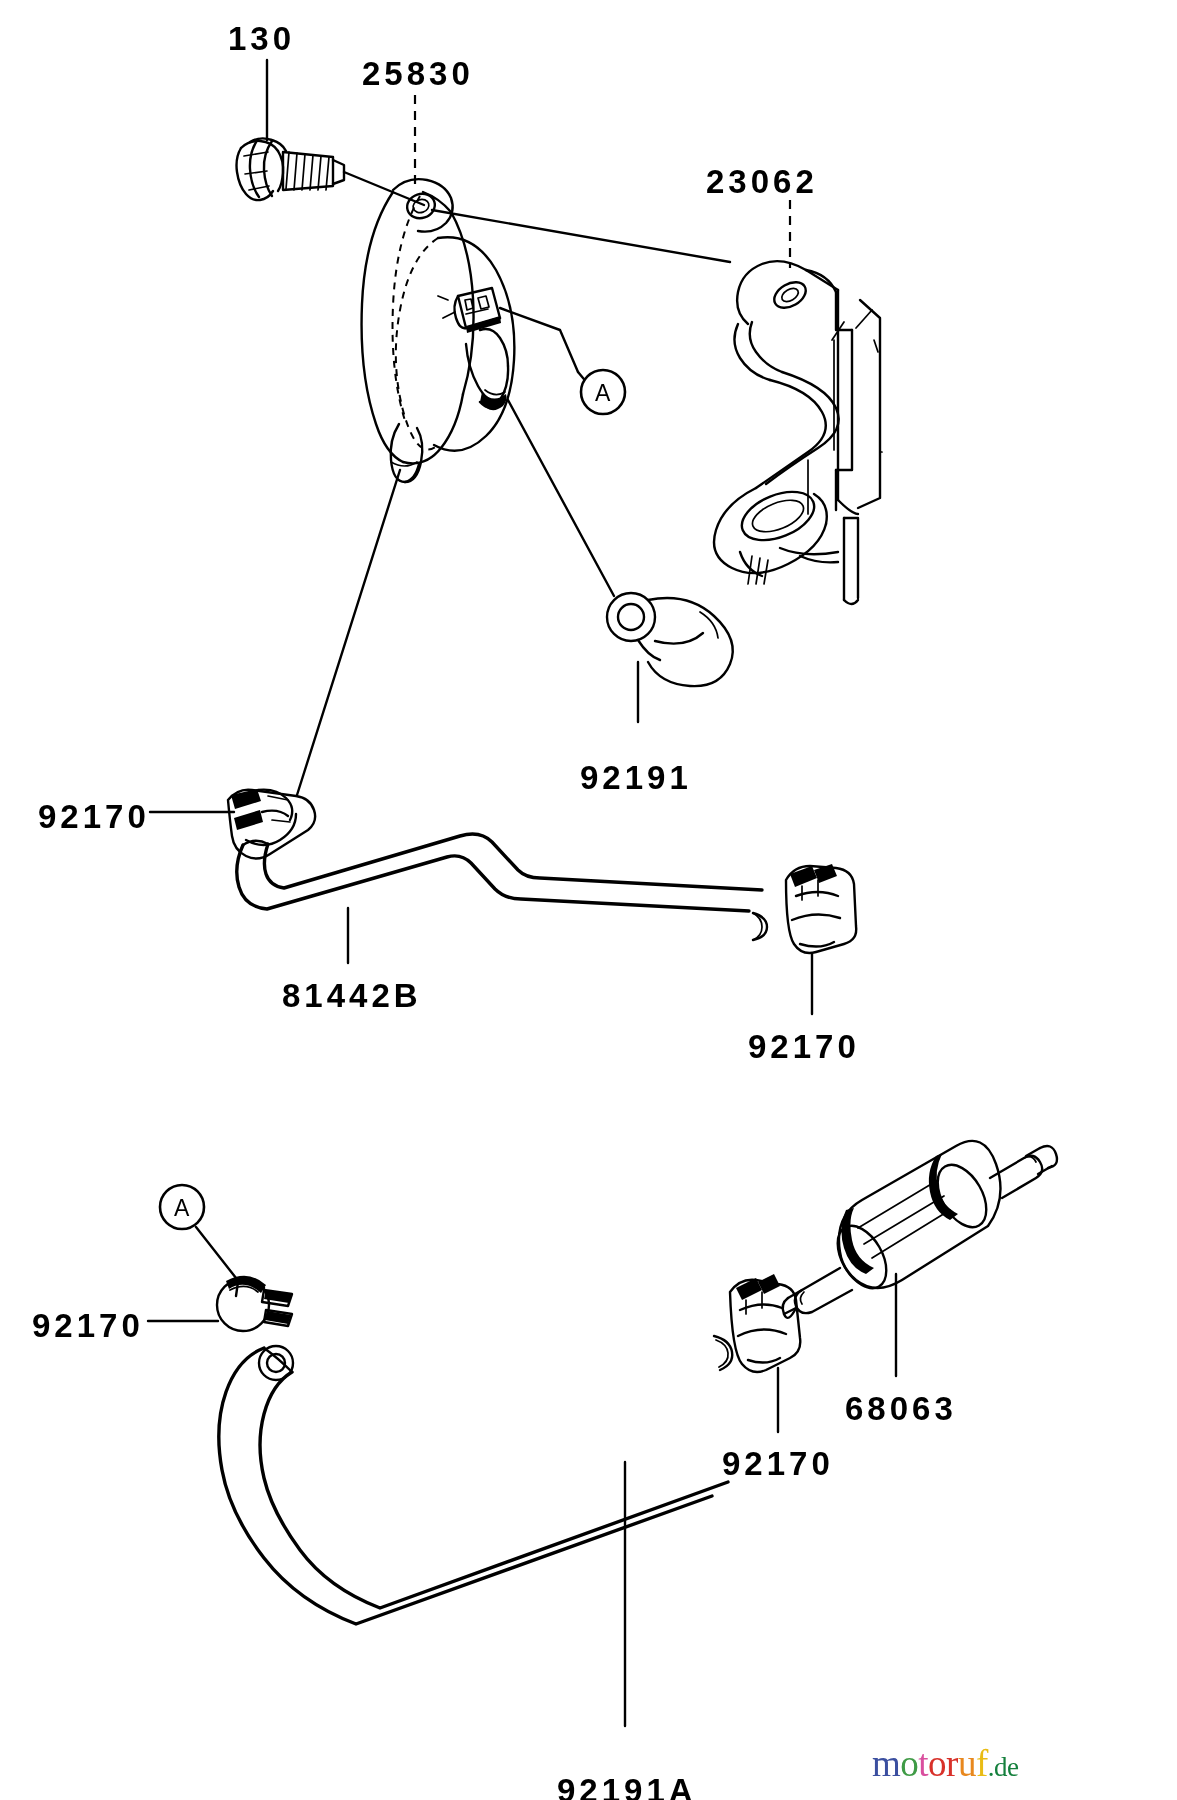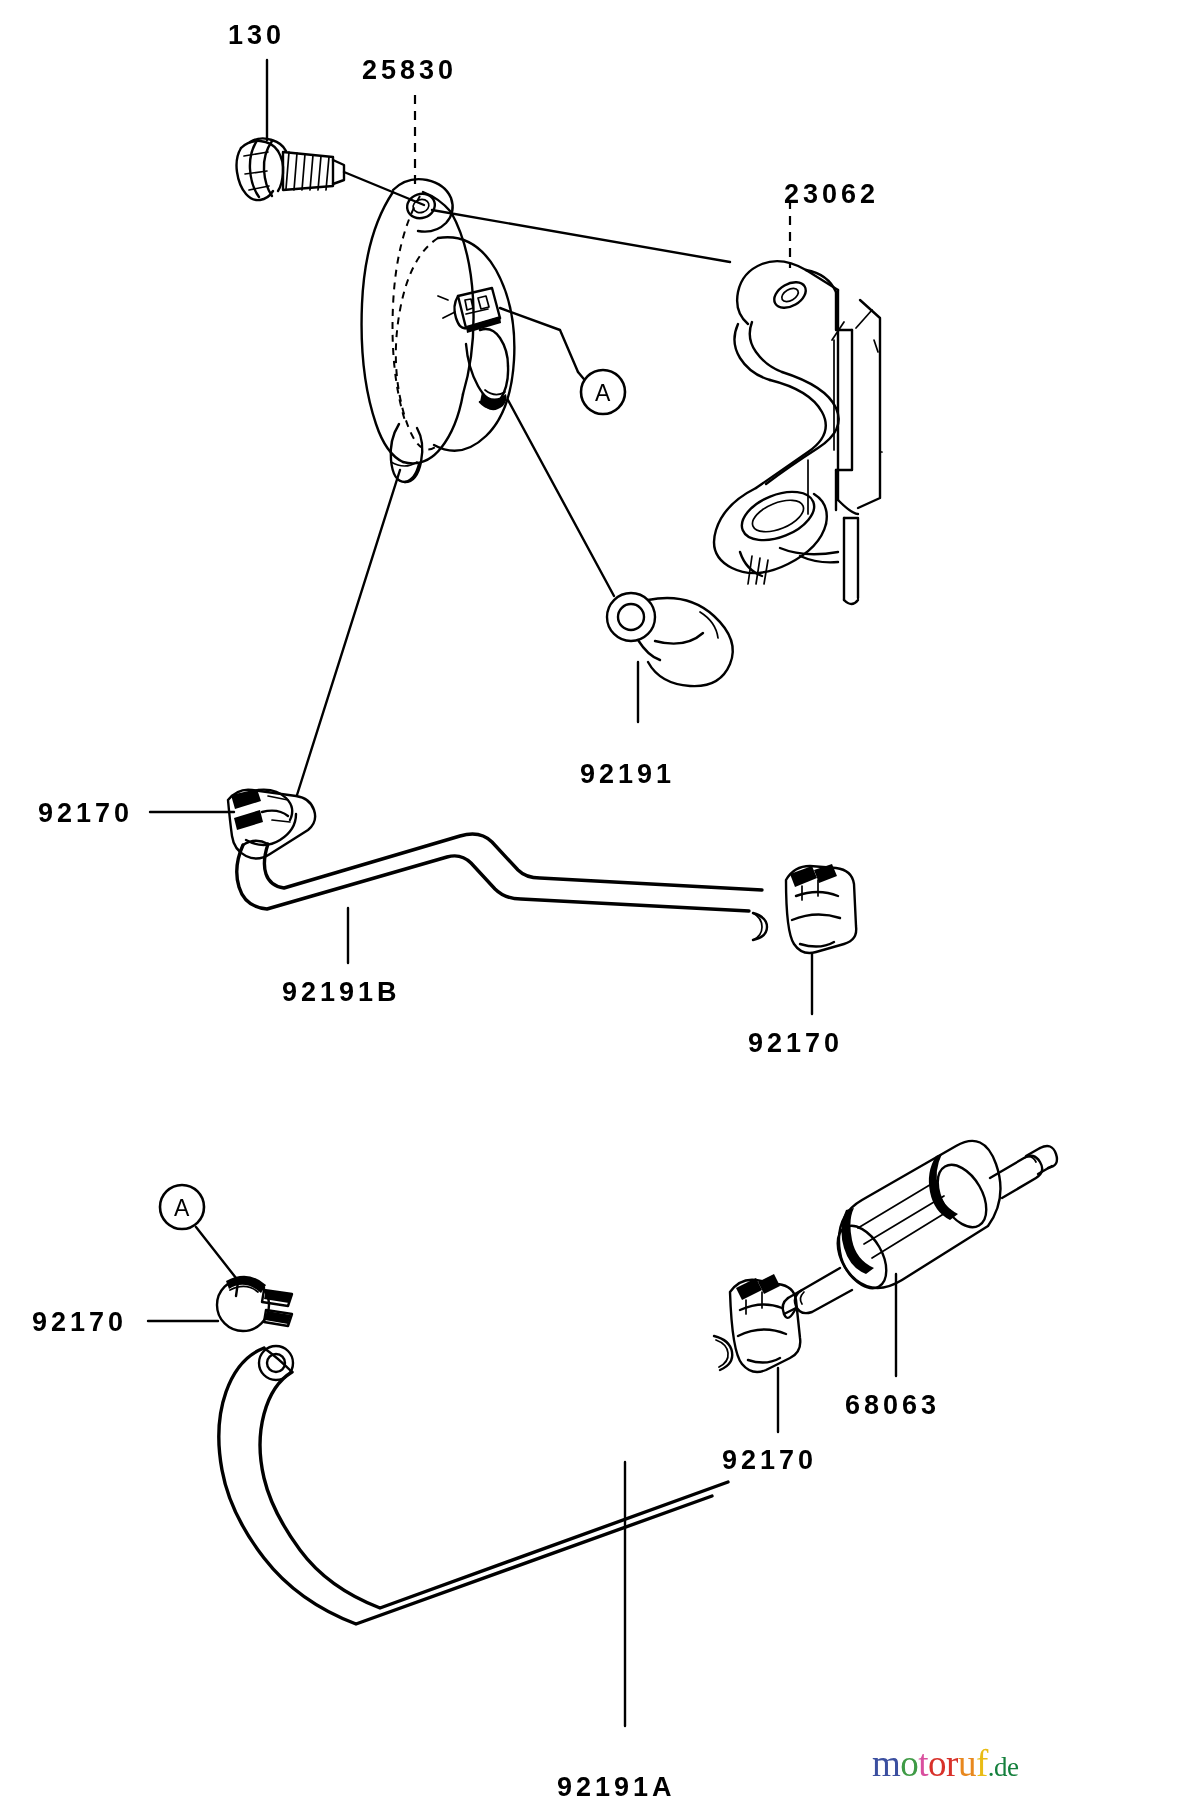--- a/index.html
+++ b/index.html
@@ -20,21 +20,21 @@
   #diagram-svg {
     position: absolute;
     left: 0;
     top: 0;
     width: 1177px;
     height: 1800px;
   }
   .part-label {
     position: absolute;
     font-family: "Liberation Sans", sans-serif;
-    font-size: 27px;
+    font-size: 33px;
     font-weight: bold;
     letter-spacing: 4px;
     color: #000000;
     white-space: nowrap;
   }
   .callout-letter {
     position: absolute;
     font-family: "Liberation Sans", sans-serif;
     font-size: 23px;
     font-weight: normal;
@@ -391,27 +391,27 @@
     <circle cx="182" cy="1207" r="22" fill="#ffffff" stroke="#000" stroke-width="2.6"></circle>
   </svg>
 
   <div class="callout-letter" style="left:595px; top:380px;">A</div>
   <div class="callout-letter" style="left:174px; top:1195px;">A</div>
 
   <div class="part-label" style="left:228px;  top:20px;">130</div>
 
   <div class="part-label" style="left:362px;  top:55px;">25830</div>
 
-  <div class="part-label" style="left:784px;  top:163px;margin-top:16px;">23062</div>
+  <div class="part-label" style="left:706px;  top:163px;">23062</div>
 
   <div class="part-label" style="left:580px;  top:735px;margin-top:24px;">92191</div>
 
   <div class="part-label" style="left:38px;   top:798px;">92170</div>
 
-  <div class="part-label" style="left:282px;  top:977px;">92191B</div>
+  <div class="part-label" style="left:282px;  top:977px;">81442B</div>
 
   <div class="part-label" style="left:748px;  top:1028px;">92170</div>
 
   <div class="part-label" style="left:32px;   top:1307px;">92170</div>
 
   <div class="part-label" style="left:722px;  top:1445px;">92170</div>
 
   <div class="part-label" style="left:845px;  top:1390px;">68063</div>
 
   <div class="part-label" style="left:557px;  top:1772px;">92191A</div>

